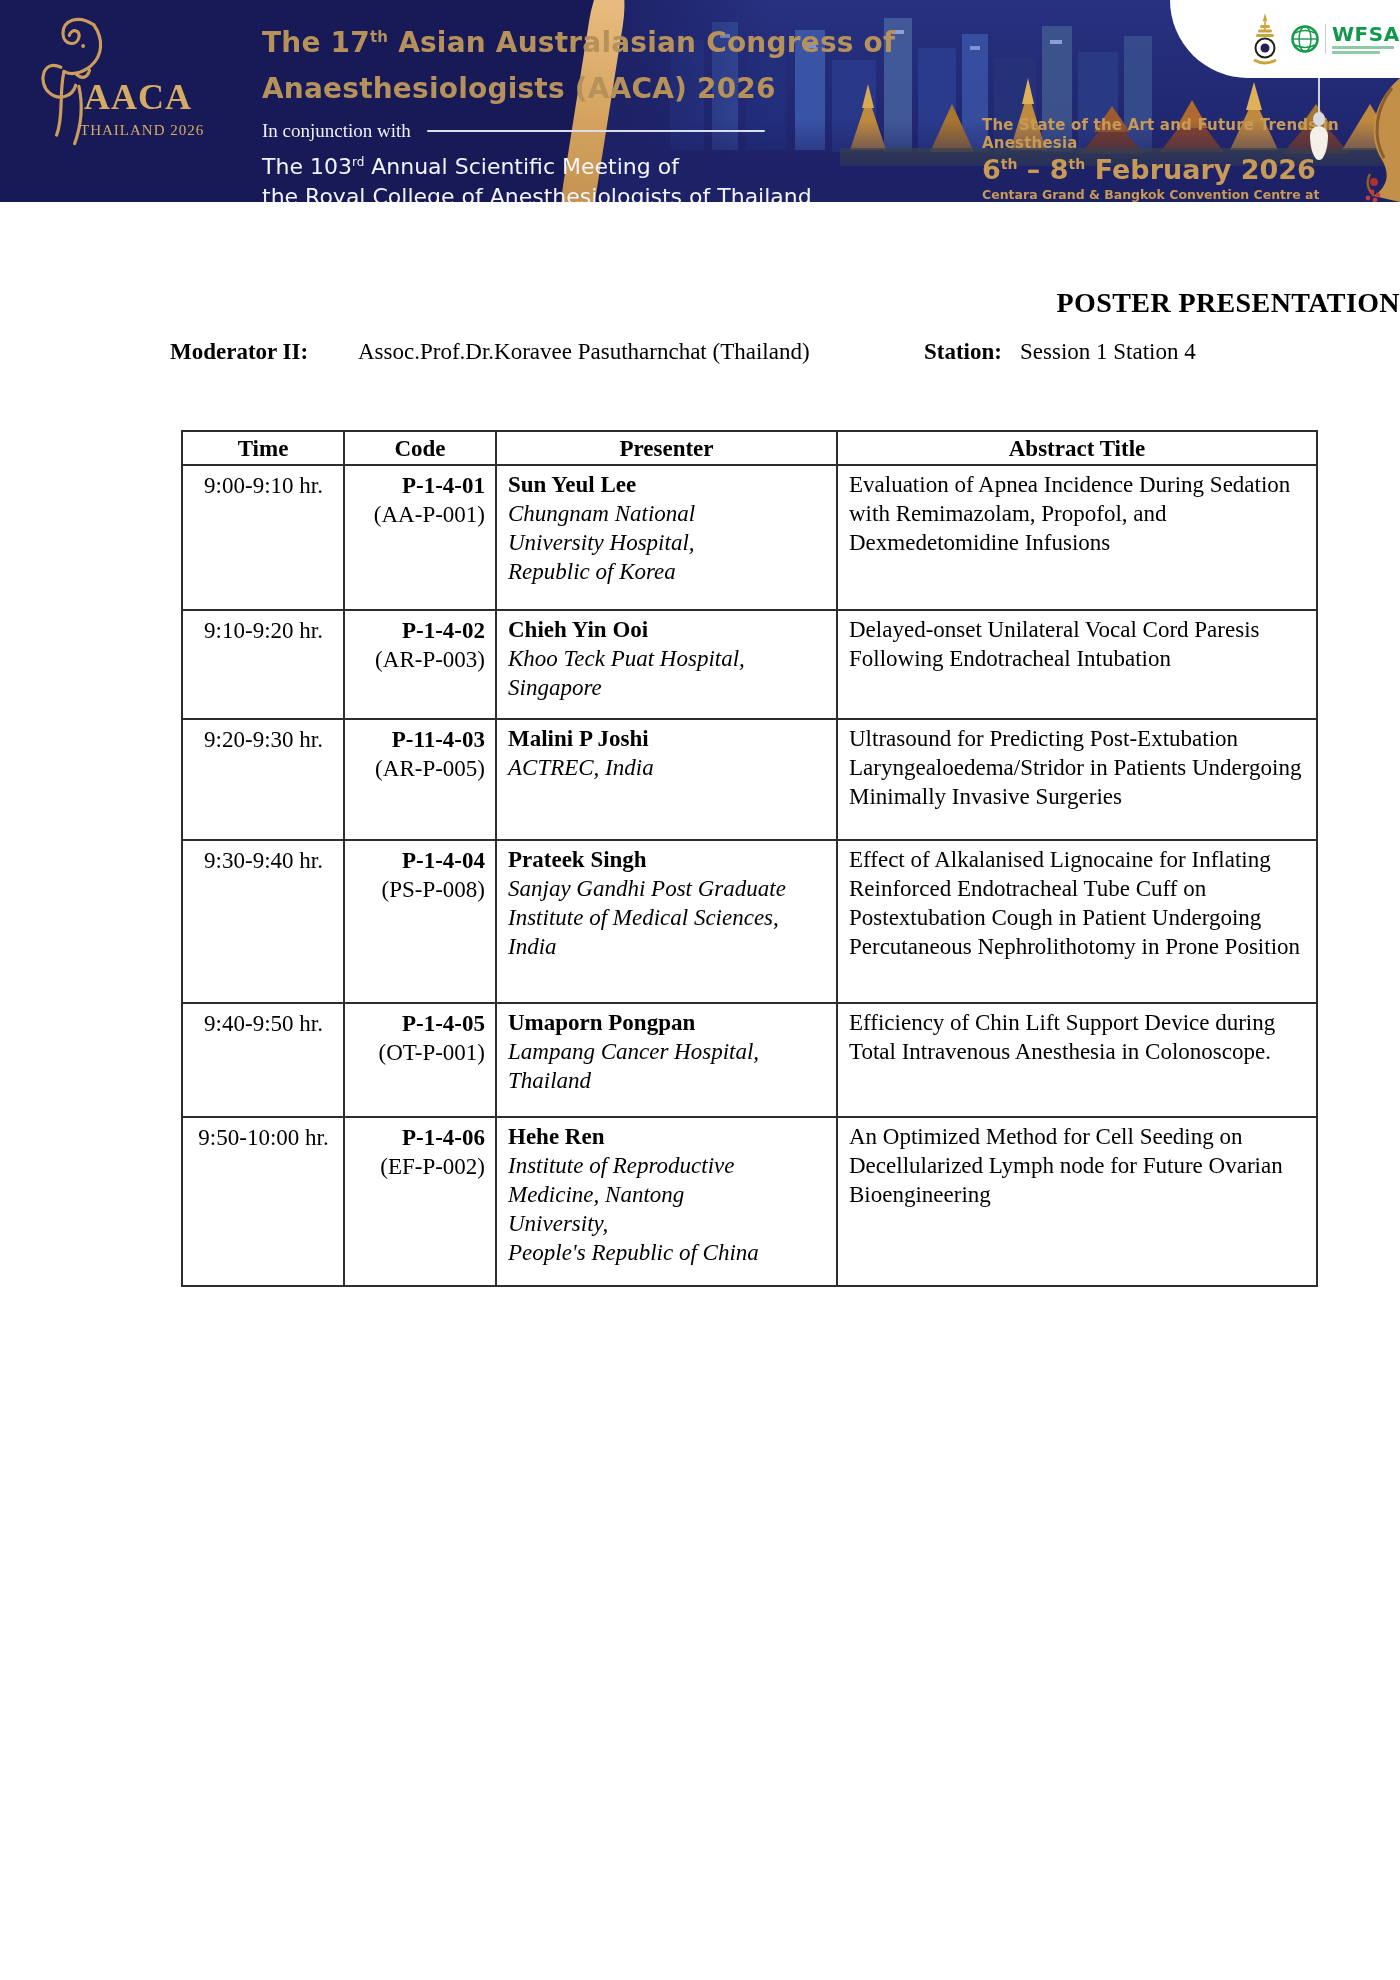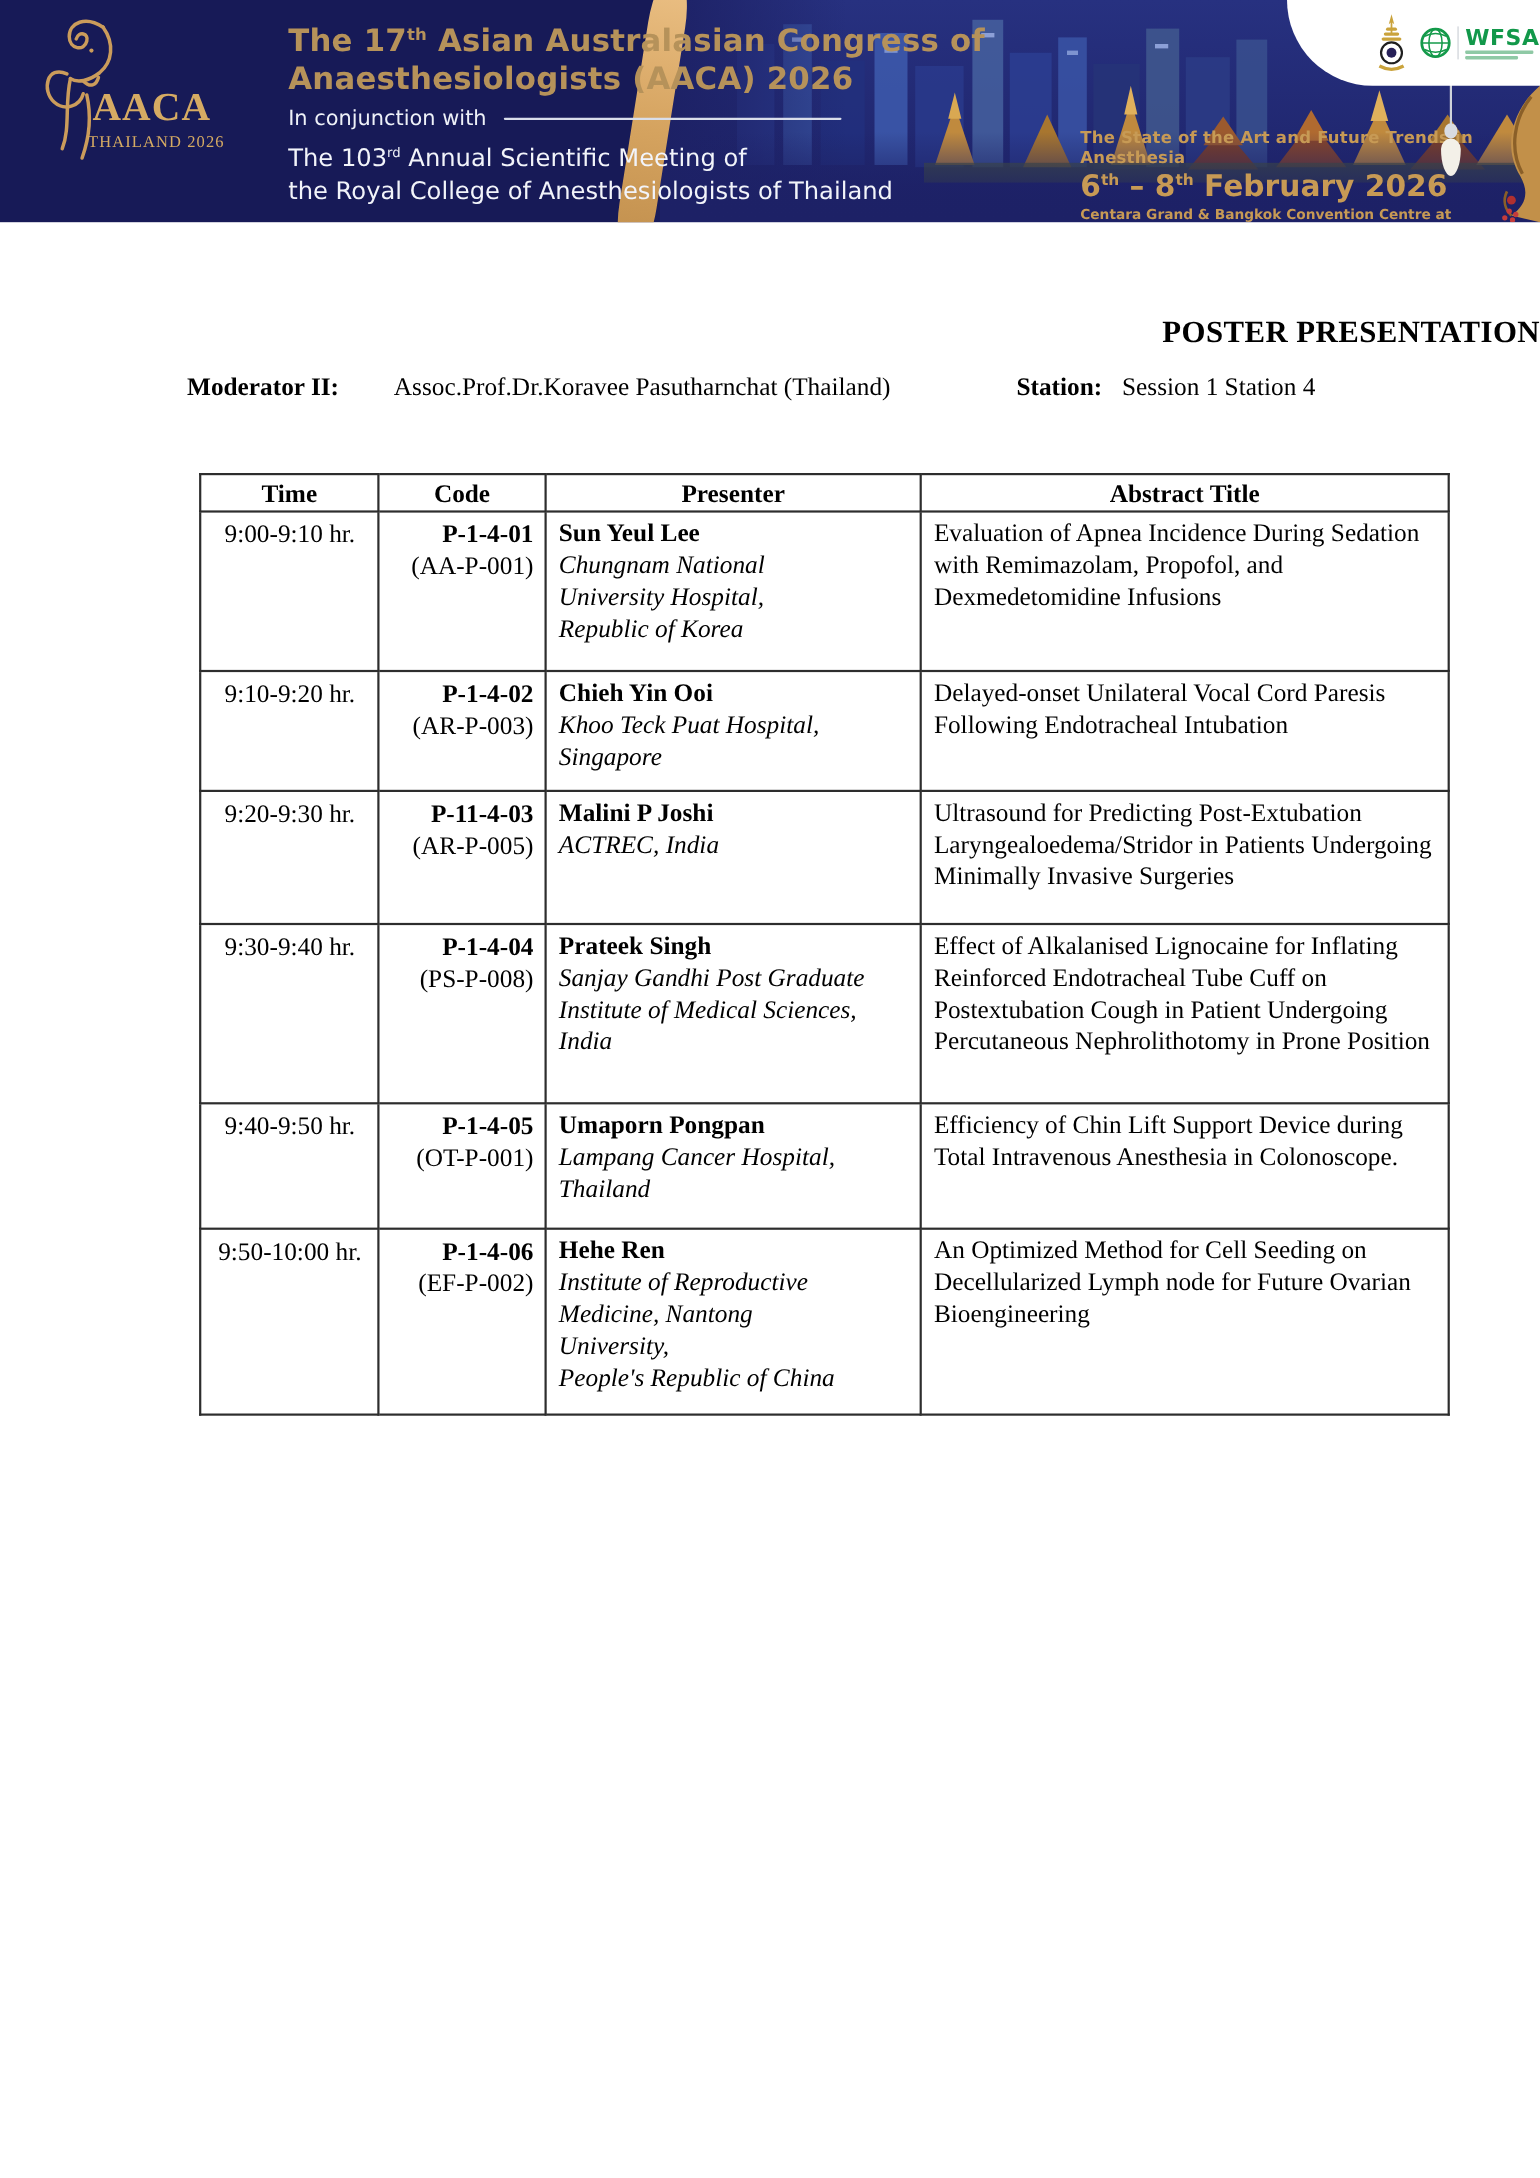--- a/index.html
+++ b/index.html
@@ -13,23 +13,23 @@
   .cityscape{position:absolute;left:600px;top:0;width:800px;height:202px;}
   .gold-band{position:absolute;left:576px;top:-25px;width:34px;height:260px;
              background:linear-gradient(180deg,#ecc186,#d5a35f 55%,#c08e4c);
              transform:rotate(9deg);border-radius:46%/18%;}
   .elephant{position:absolute;left:26px;top:12px;width:110px;height:138px;}
   .logo-acronym{position:absolute;left:84px;top:76px;font-family:"Liberation Serif",serif;
                 font-weight:bold;font-size:36px;letter-spacing:1px;color:#d6ab63;}
   .logo-sub{position:absolute;left:80px;top:122px;font-family:"Liberation Serif",serif;
             font-weight:normal;font-size:15px;letter-spacing:1px;color:#d6ab63;}
   .banner-center{position:absolute;left:262px;top:14px;}
-  .congress-title{font-size:28px;font-weight:bold;color:#b6925a;line-height:35px;letter-spacing:.2px;}
+  .congress-title{font-size:28px;font-weight:bold;color:#b6925a;line-height:46px;letter-spacing:.2px;}
   .congress-title sup{font-size:15px;}
-  .conj{display:flex;align-items:center;width:503px;margin-top:8px;}
+  .conj{display:flex;align-items:center;width:503px;margin-top:8px;font-family:Liberation Serif, serif;}
   .conj-label{font-size:19px;color:#eef1f8;}
   .conj-line{flex:1;height:2px;background:#d9deea;margin-left:16px;border-radius:1px;}
   .meeting{margin-top:6px;font-size:22px;color:#f2f4fa;line-height:29px;}
   .meeting sup{font-size:12px;}
   .white-badge{position:absolute;right:0;top:0;width:230px;height:78px;background:#ffffff;
                border-radius:0 0 0 78px;display:flex;align-items:center;z-index:5;}
   .crest{margin-left:78px;width:34px;height:54px;flex:0 0 auto;}
   .wfsa-wrap{display:flex;align-items:center;margin-left:8px;}
   .wfsa-circle{width:30px;height:30px;flex:0 0 auto;}
   .wfsa-text-col{margin-left:5px;border-left:1px solid #c9cdd4;padding-left:6px;}

